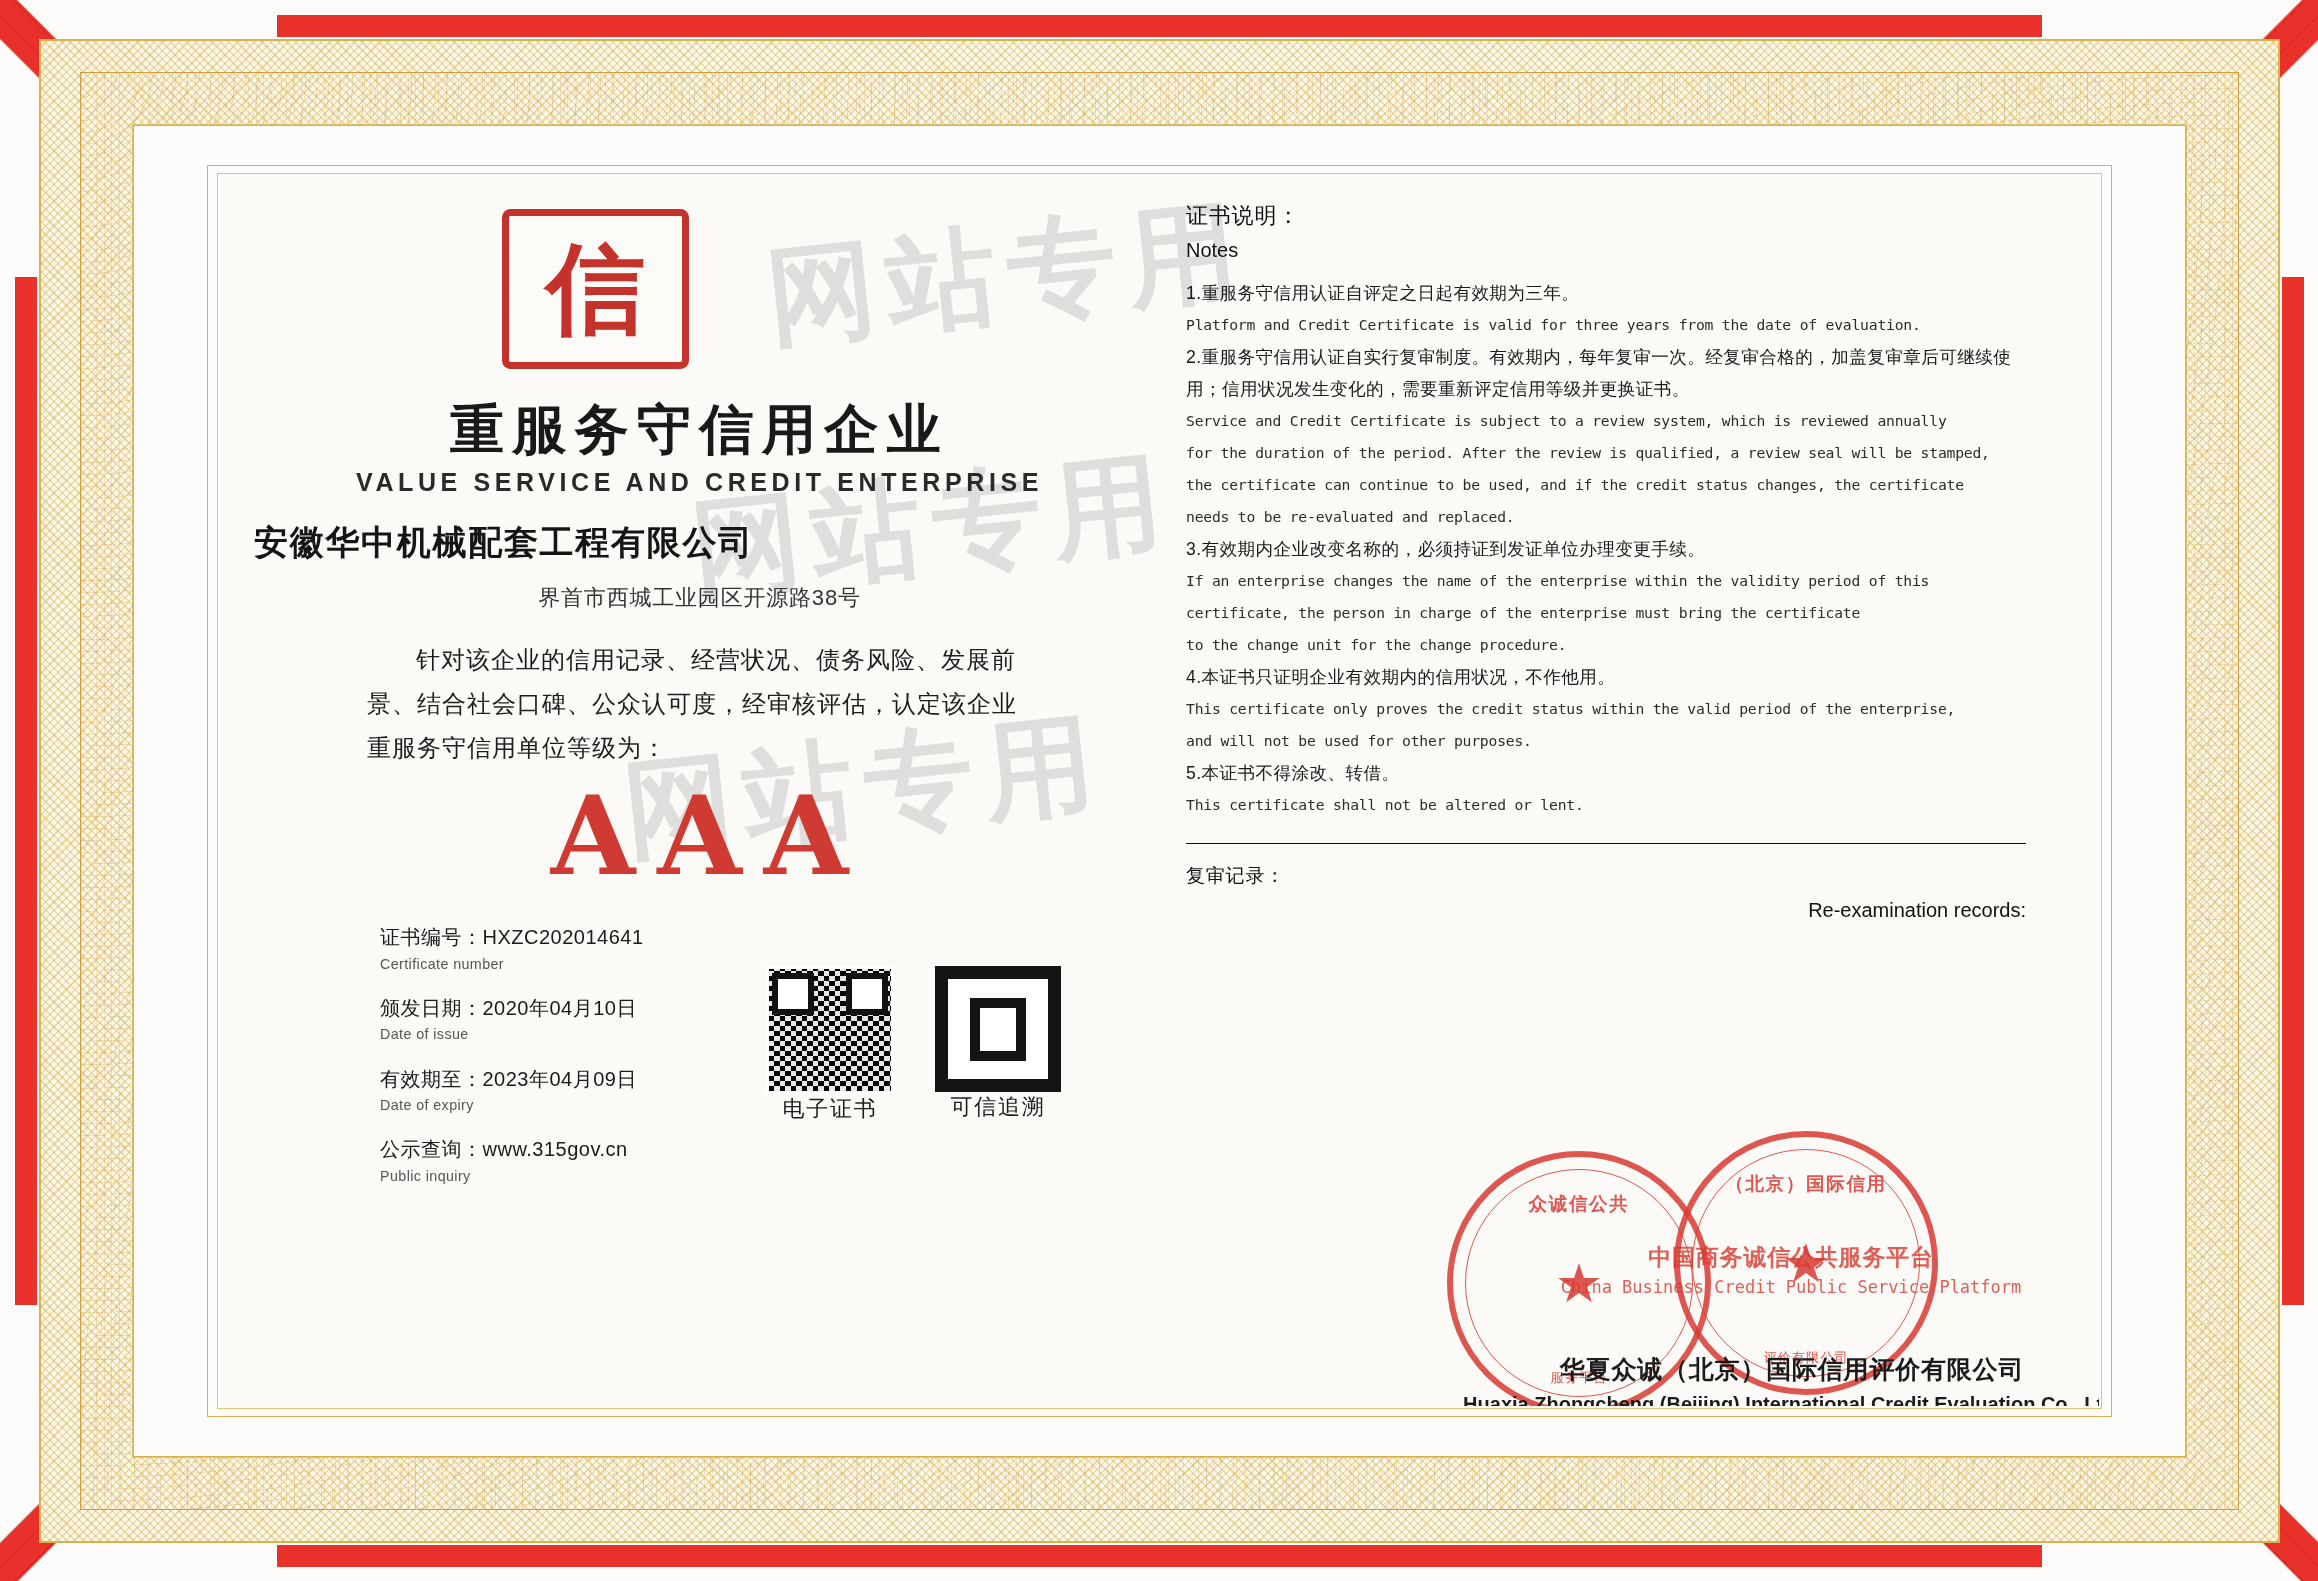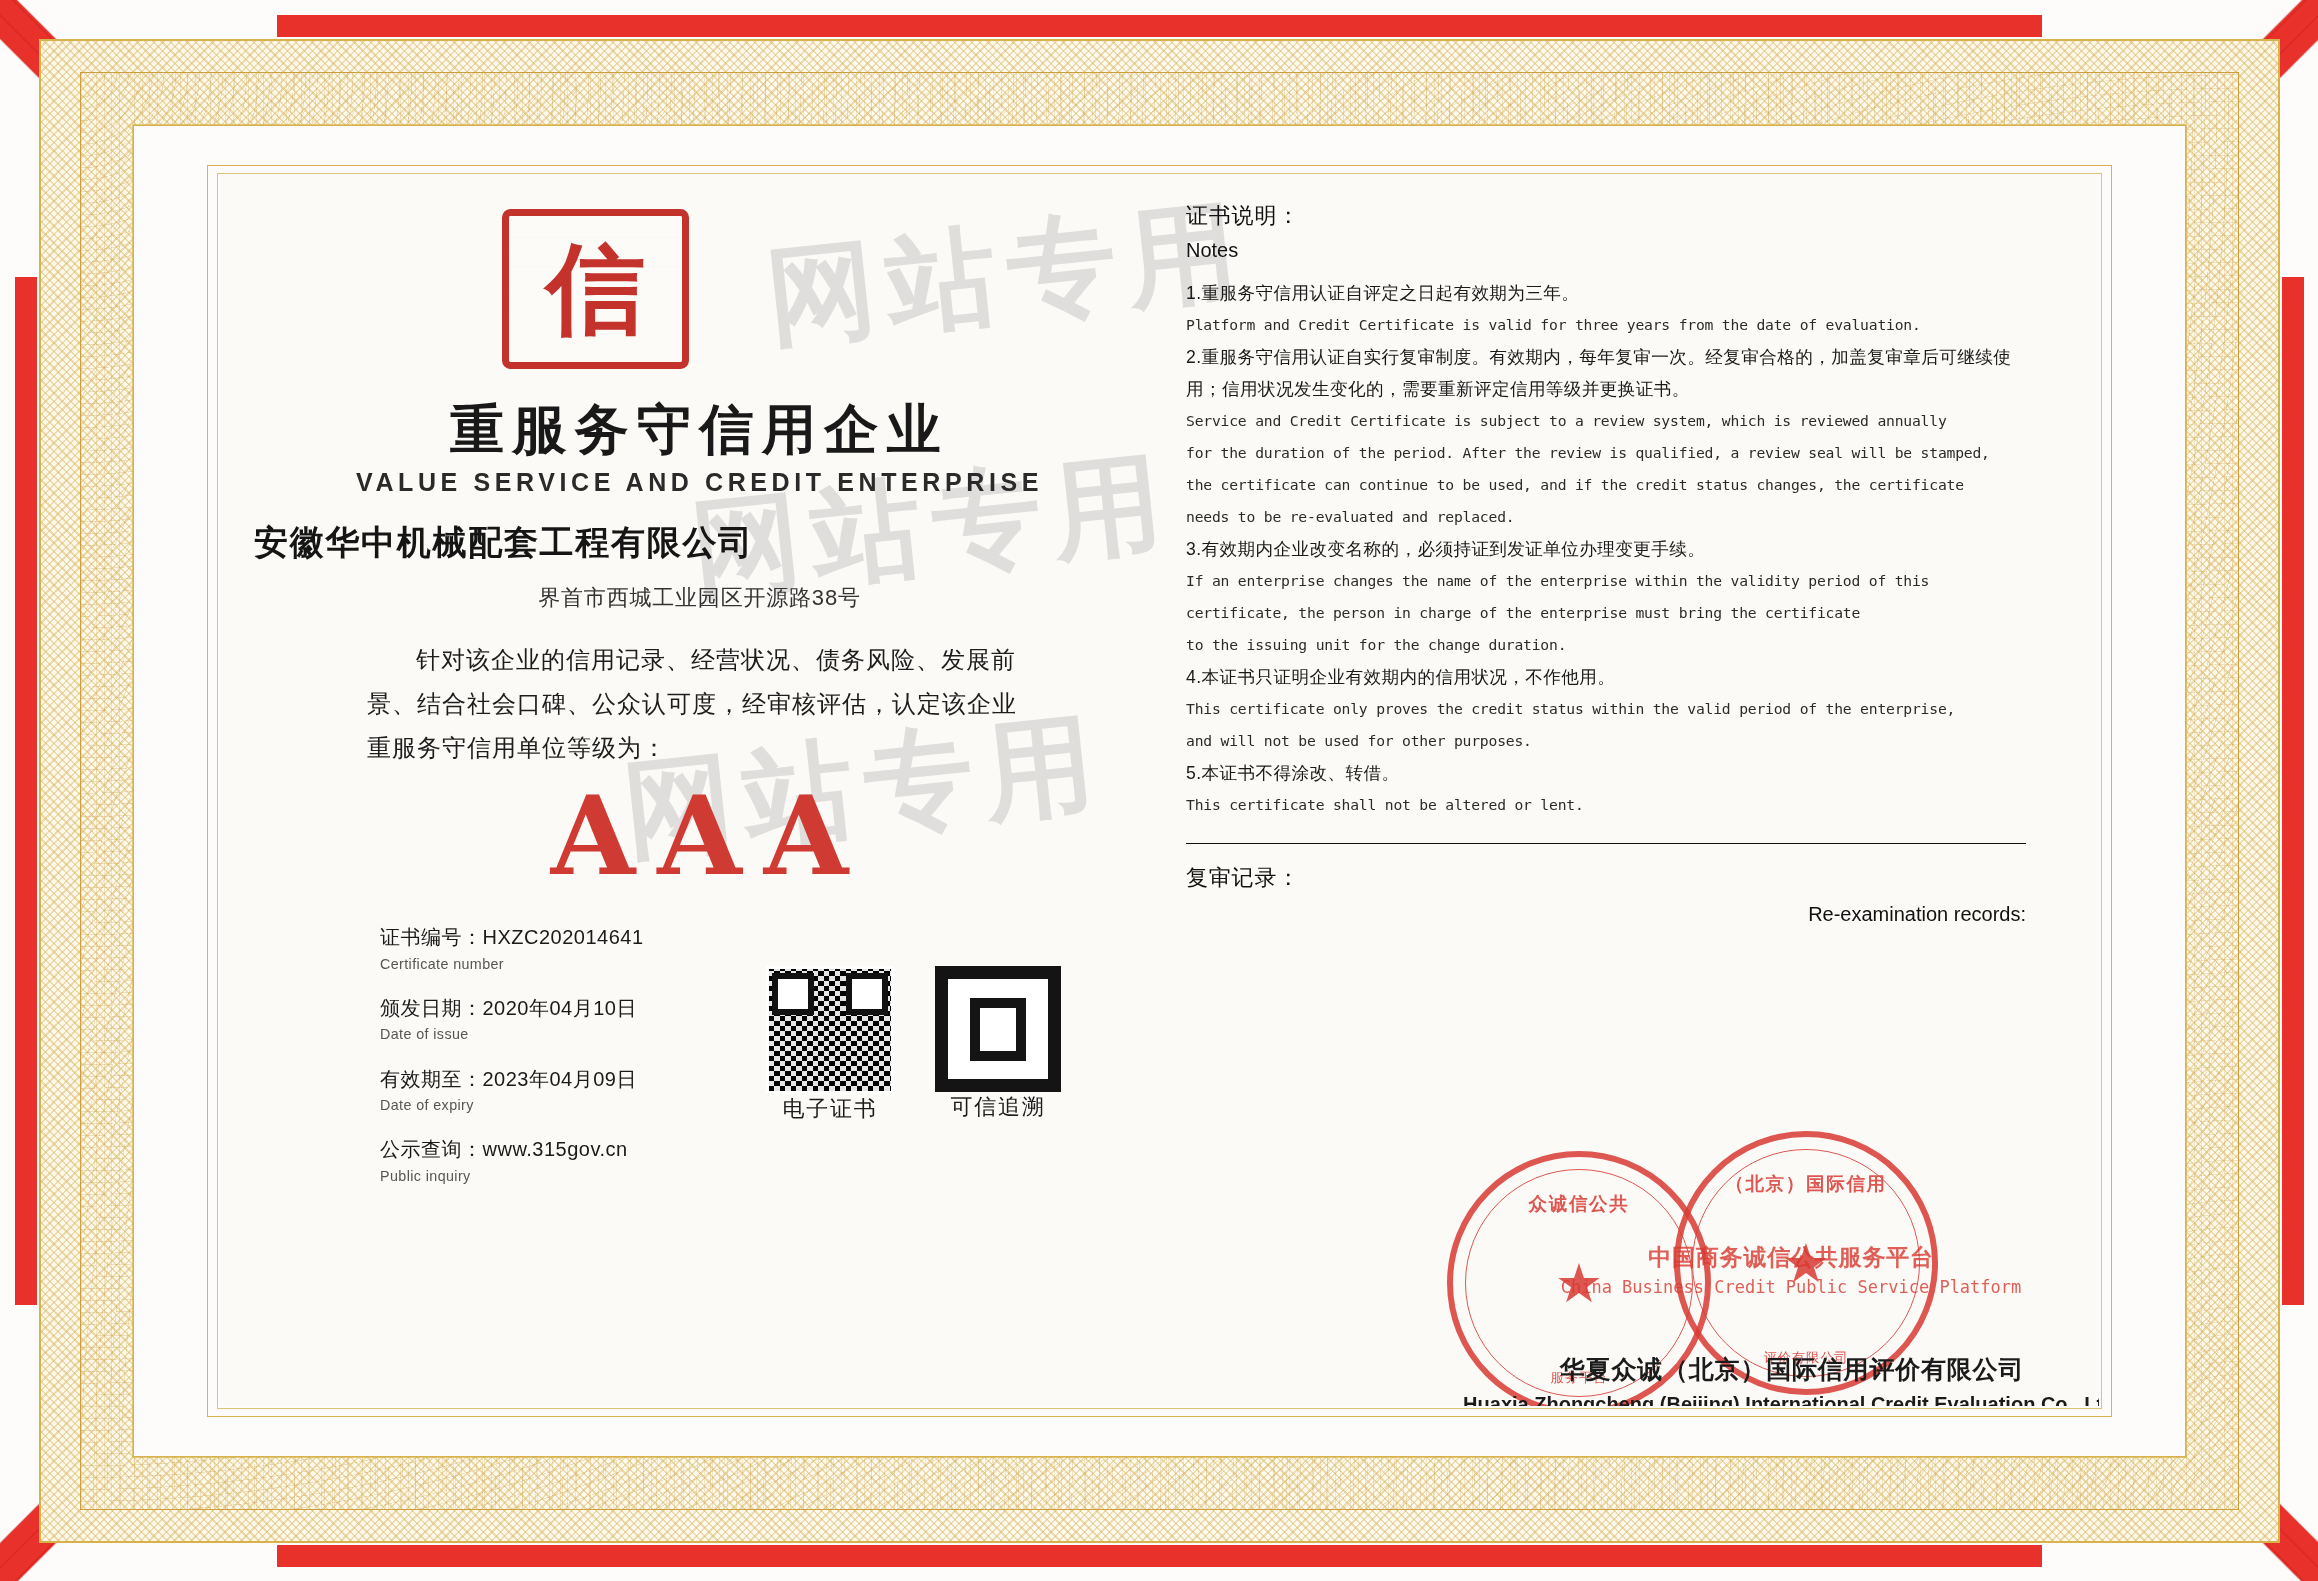--- a/index.html
+++ b/index.html
@@ -344,21 +344,21 @@
     line-height: 32px;
     color: #2b2b2b;
     letter-spacing: -0.2px;
   }
   #notes-divider {
     margin: 22px 0 18.5px 0;
     border-top: 1.7px solid #111;
     width: 100%;
   }
   #review-cn {
-    font-size: 22px; color: #111; letter-spacing: 0.8px;
+    font-size: 19px; color: #111; letter-spacing: 0.8px;
   }
   #review-en-row {
     margin-top: 10px;
     display: flex;
     align-items: flex-end;
     flex-direction: column;
   }
   #review-en {
     font-size: 20px; color: #111; white-space: nowrap;
   }
@@ -545,21 +545,21 @@
 
       <div class="note-cn">2.重服务守信用认证自实行复审制度。有效期内，每年复审一次。经复审合格的，加盖复审章后可继续使用；信用状况发生变化的，需要重新评定信用等级并更换证书。</div>
       <div class="note-en">Service and Credit Certificate is subject to a review system, which is reviewed annually</div>
       <div class="note-en">for the duration of the period. After the review is qualified, a review seal will be stamped,</div>
       <div class="note-en">the certificate can continue to be used, and if the credit status changes, the certificate</div>
       <div class="note-en">needs to be re-evaluated and replaced.</div>
 
       <div class="note-cn">3.有效期内企业改变名称的，必须持证到发证单位办理变更手续。</div>
       <div class="note-en">If an enterprise changes the name of the enterprise within the validity period of this</div>
       <div class="note-en">certificate, the person in charge of the enterprise must bring the certificate</div>
-      <div class="note-en">to the issuing unit for the change duration.</div>
+      <div class="note-en">to the change unit for the change procedure.</div>
 
       <div class="note-cn">4.本证书只证明企业有效期内的信用状况，不作他用。</div>
       <div class="note-en">This certificate only proves the credit status within the valid period of the enterprise,</div>
       <div class="note-en">and will not be used for other purposes.</div>
 
       <div class="note-cn">5.本证书不得涂改、转借。</div>
       <div class="note-en">This certificate shall not be altered or lent.</div>
 
       <div id="notes-divider"></div>
 

